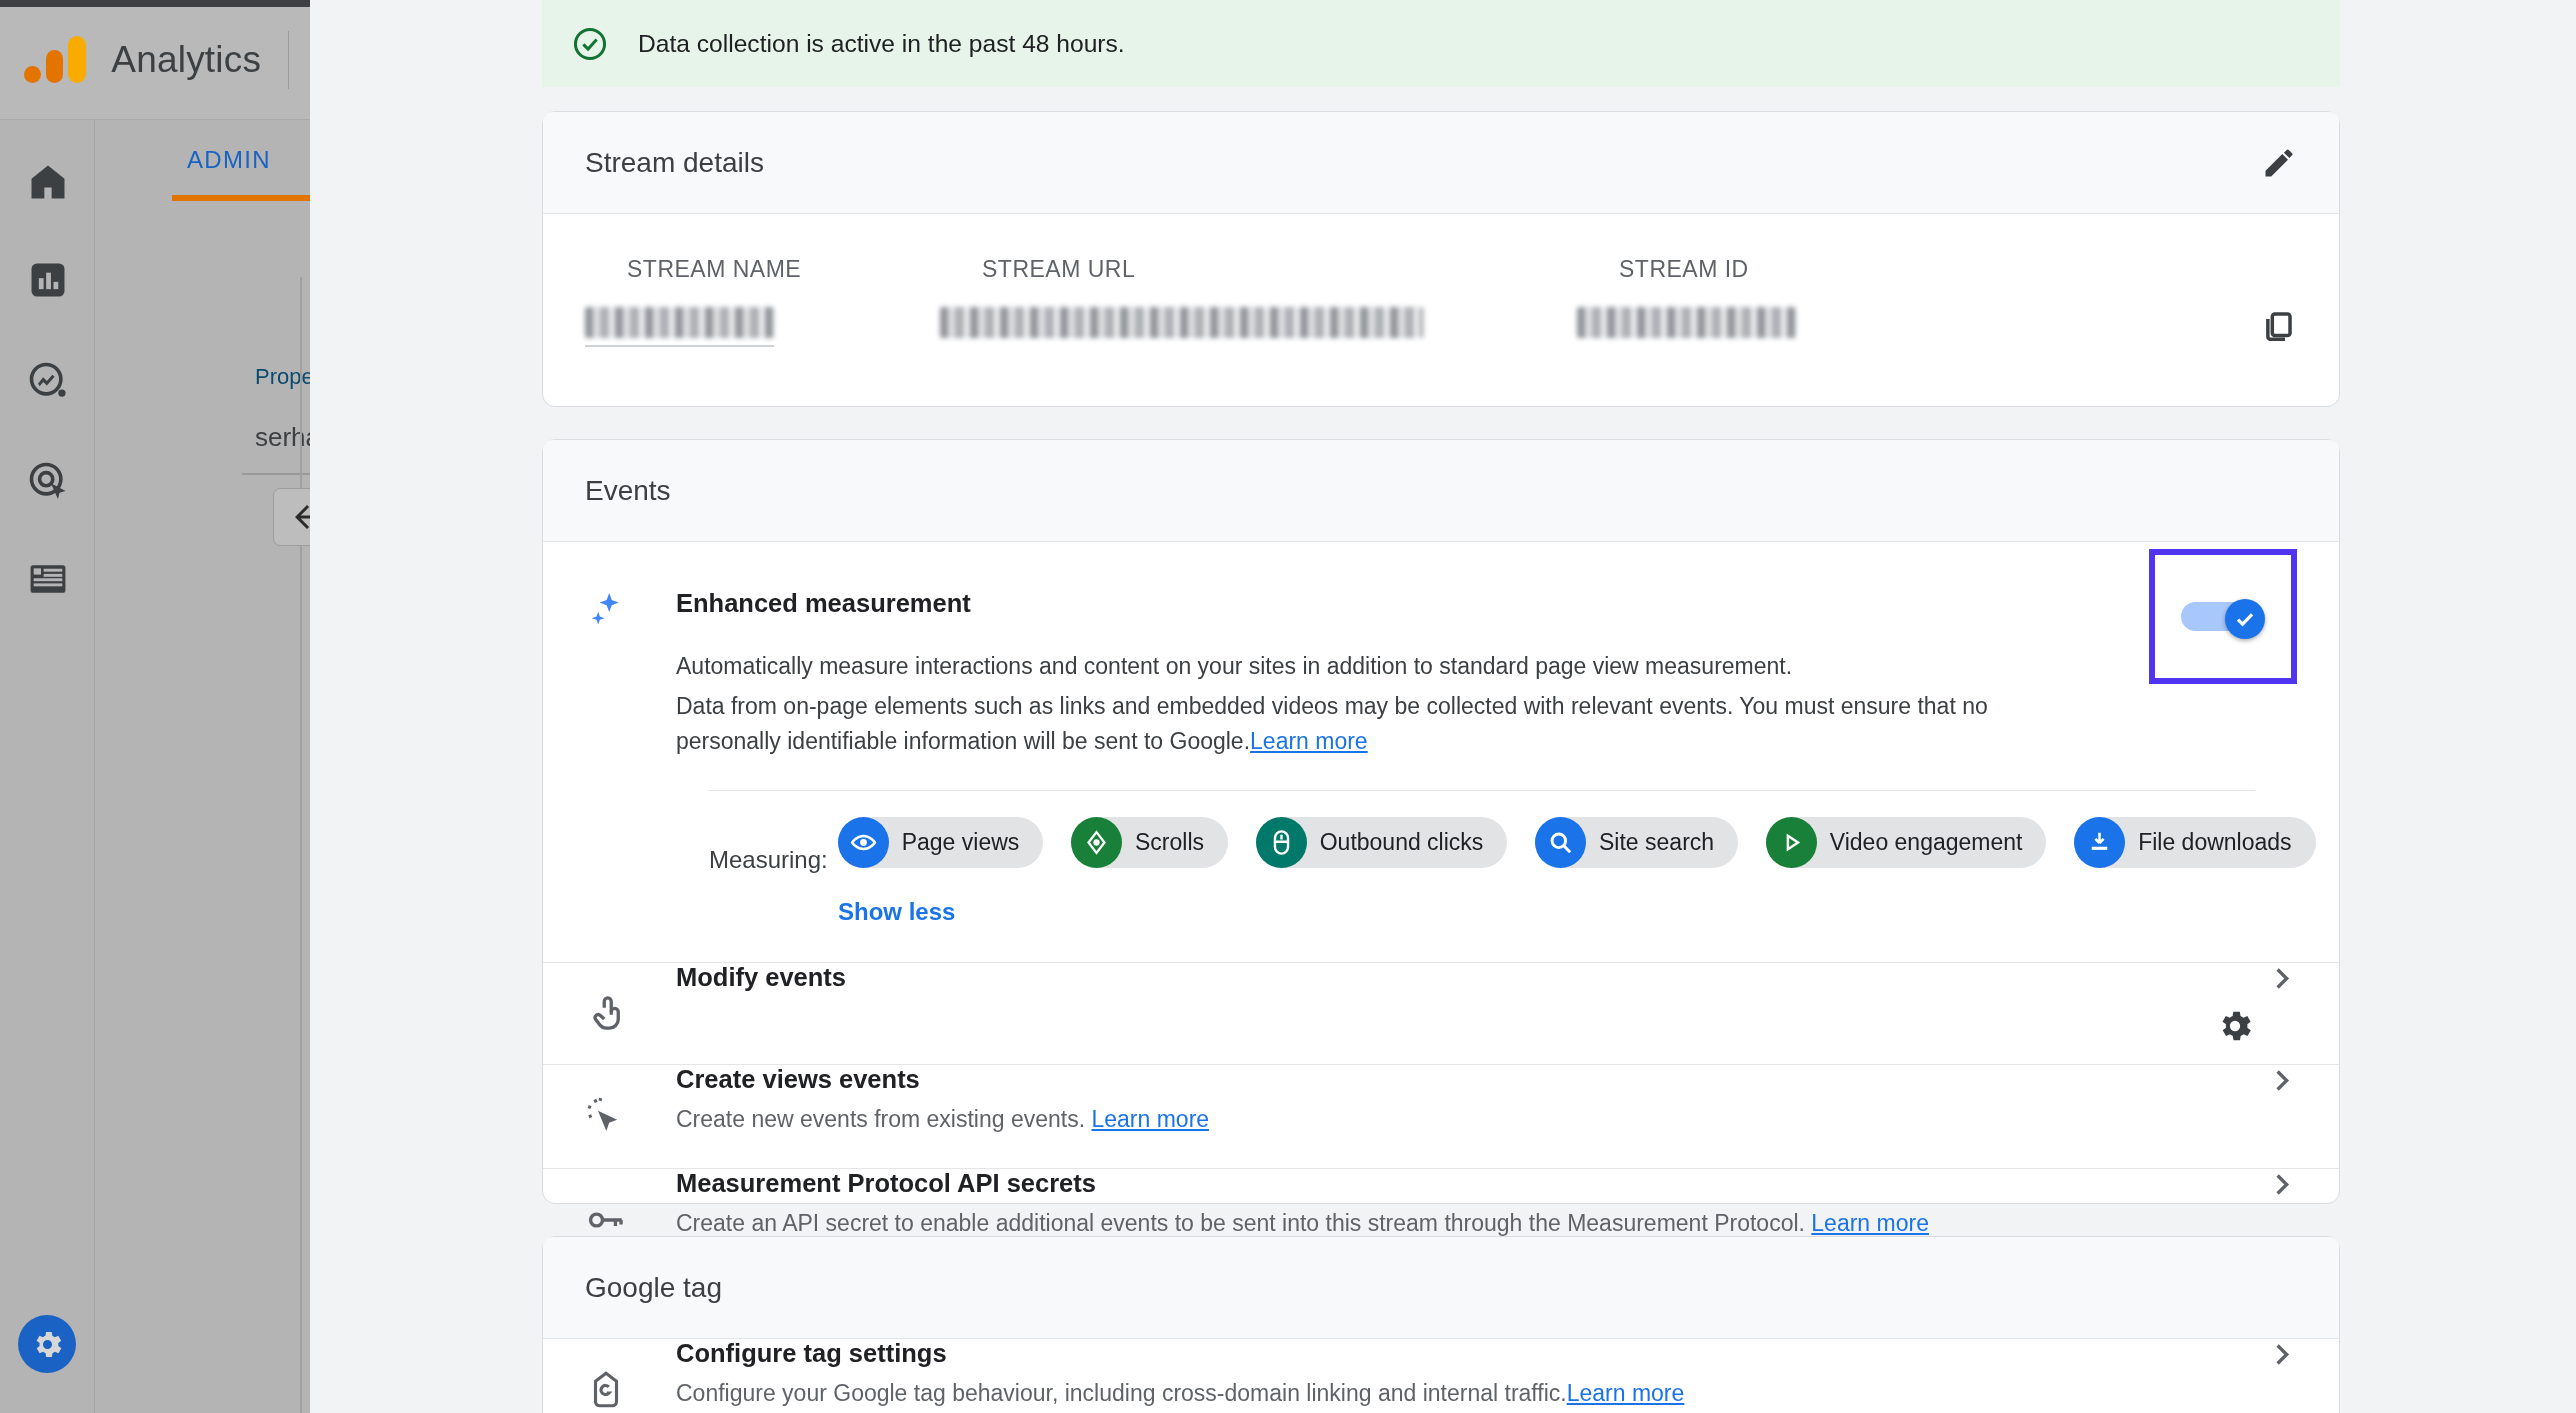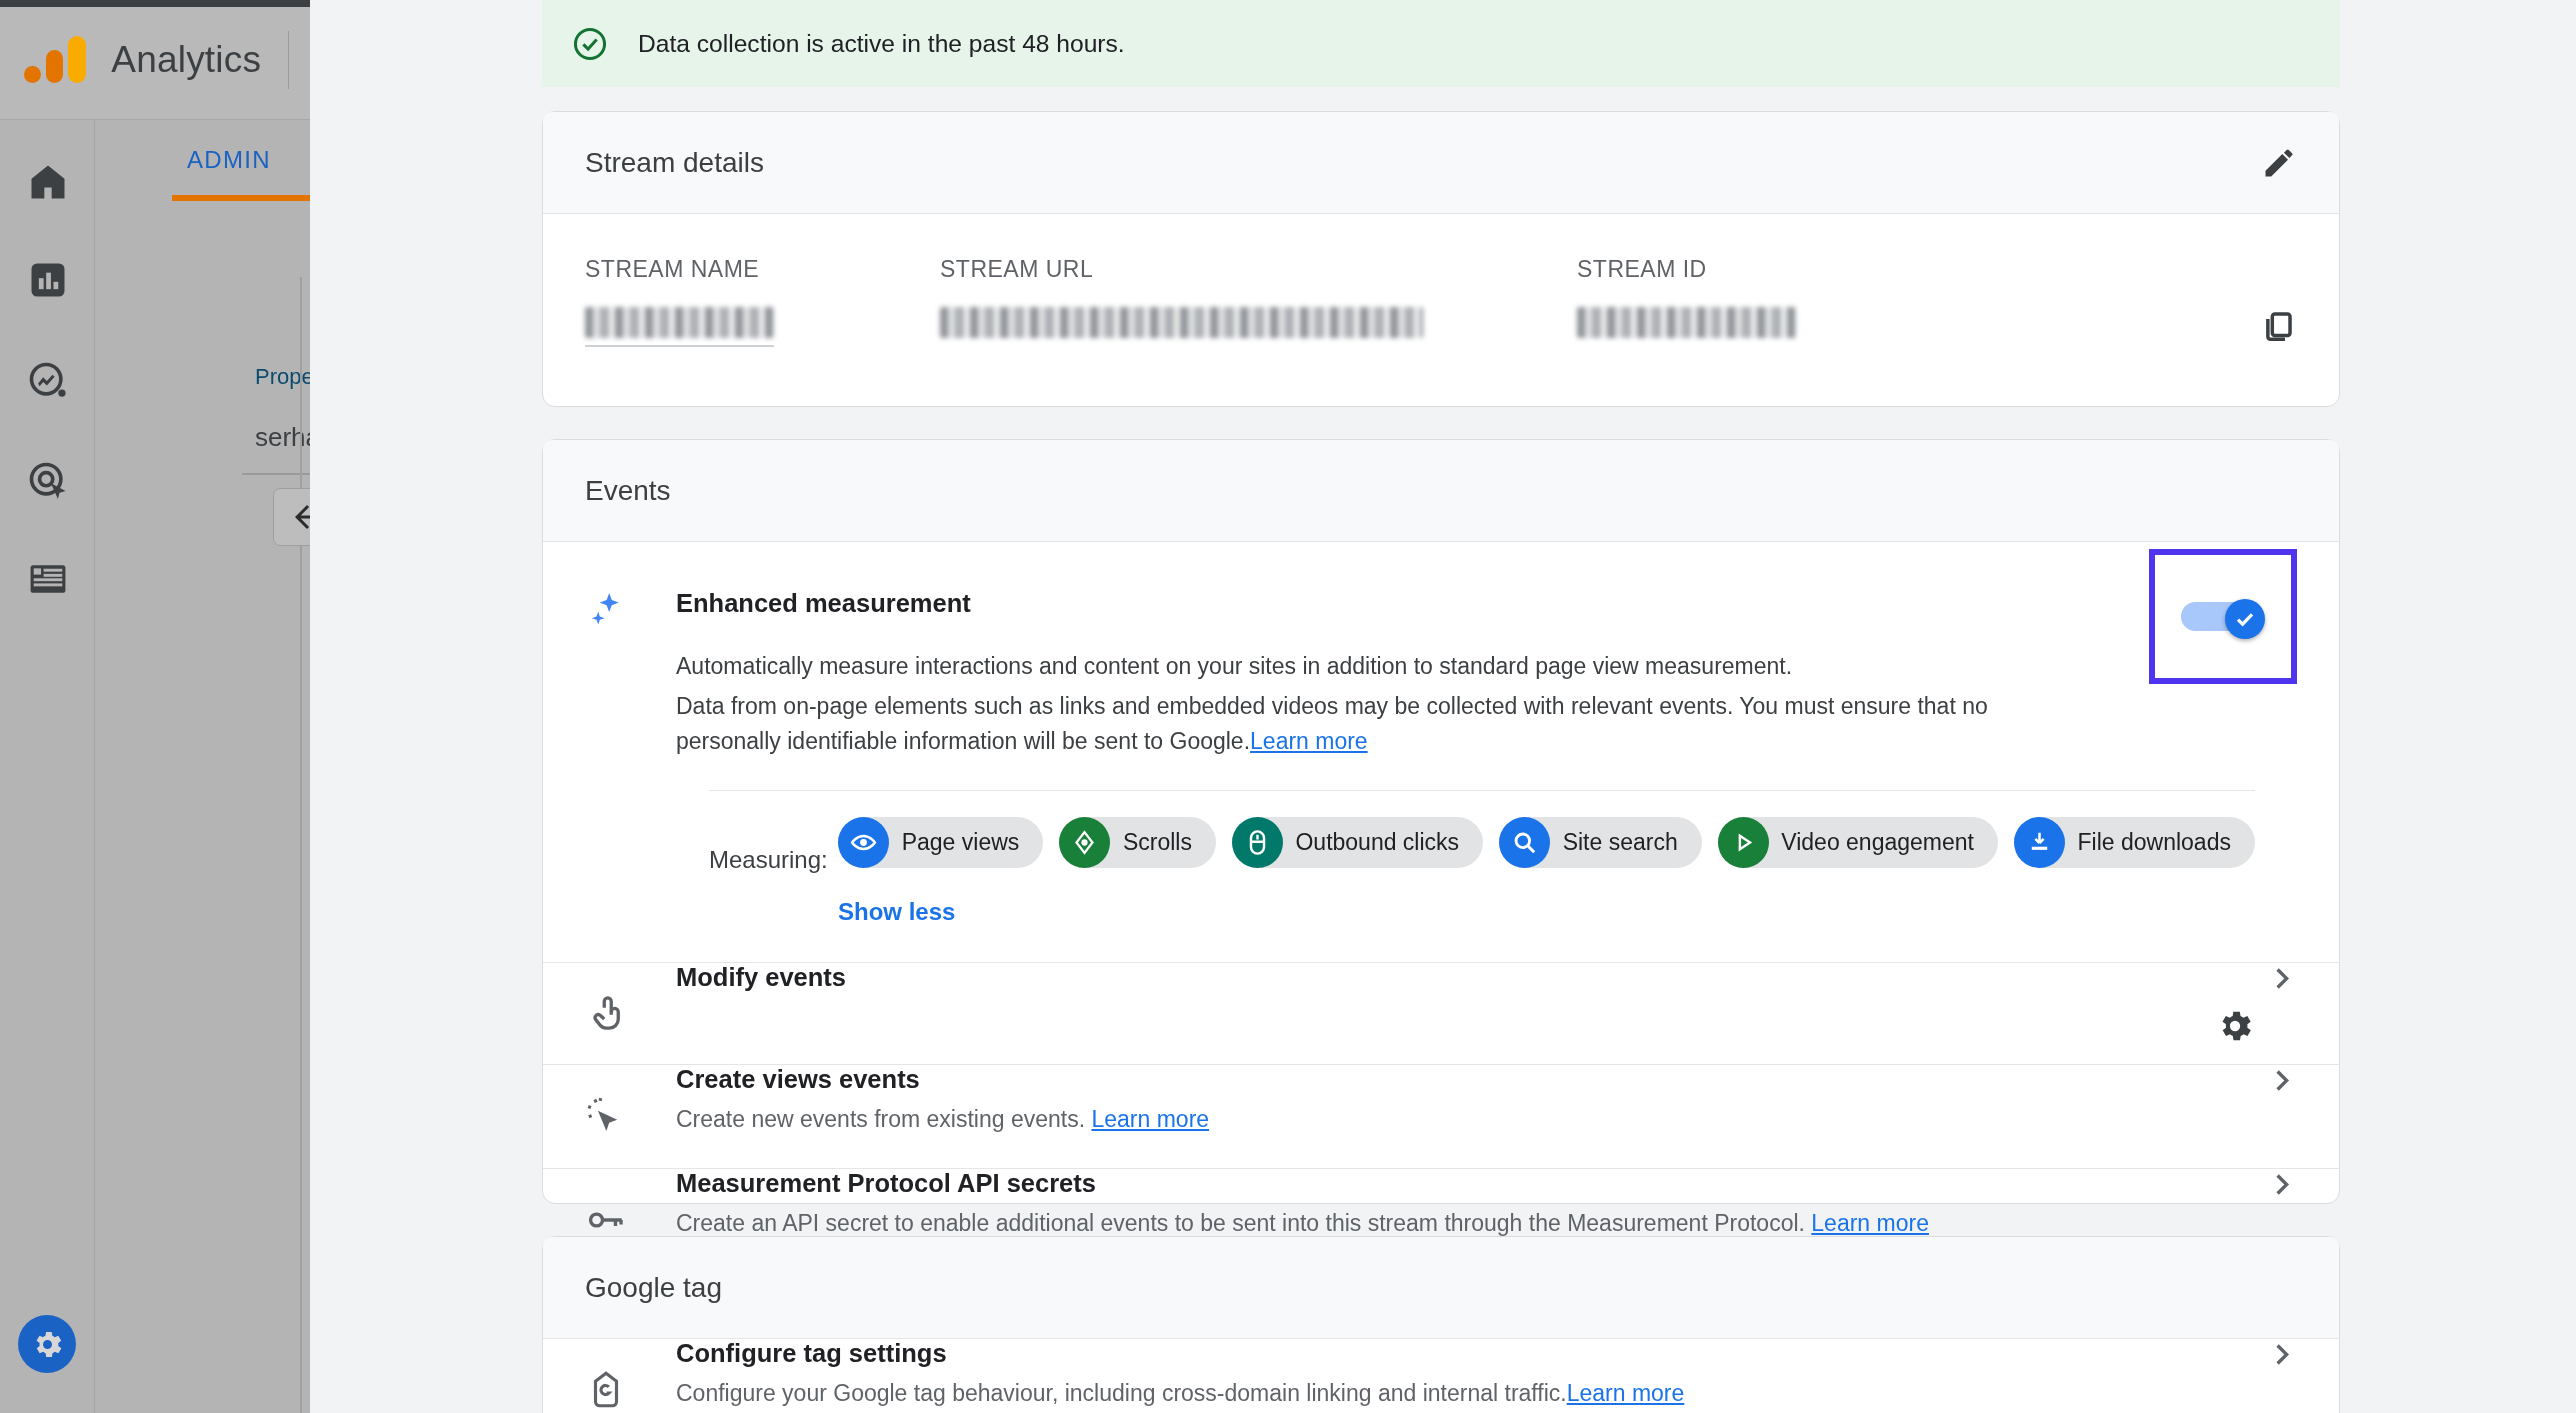--- a/index.html
+++ b/index.html
@@ -129,21 +129,21 @@
   #stream-card { top: 111px; height: 296px; }
   .stream-grid {
     display: flex; padding: 42px 42px 0 42px; position: relative;
   }
   .stream-col { position: relative; }
   .col-name { width: 355px; }
   .col-url  { width: 637px; }
   .col-id   { width: 373px; }
   .col-mid  { width: 364px; }
   .col-label {
-    font-size: 23px; color: #5f6368; letter-spacing: 0.5px; white-space: nowrap;
+    font-size: 23px; color: #5f6368; letter-spacing: 0.5px; white-space: nowrap; margin-left: 42px;
   }
   .redact {
     margin-top: 24px; height: 31px; border-radius: 2.7px;
     background-image:
       repeating-linear-gradient(90deg,
         rgba(120,124,130,.82) 0 8.2px, rgba(196,199,203,.55) 8.2px 14.6px,
         rgba(144,148,154,.75) 14.6px 24px, rgba(222,224,227,.5) 24px 30px);
     filter: blur(2.9px);
   }
   .redact.w-name { width: 189px; }
@@ -196,21 +196,21 @@
     display: flex; align-items: center; justify-content: center;
     box-shadow: 0 1.8px 4.6px rgba(0,0,0,.32);
   }
   .switch-thumb svg { width: 24px; height: 24px; fill: none; stroke: #fff; stroke-width: 3.2; }
 
   .measuring-divider { margin: 31px 42px 0 124px; height: 0.9px; background: #e3e5e7; }
   .measuring-row { position: relative; padding: 25.5px 42px 0 124px; }
   .measuring-label {
     position: absolute; left: 124px; top: 55px; font-size: 24px; color: #3c4043;
   }
-  .chips { display: flex; gap: 11px; padding-left: 129px; flex-wrap: nowrap; justify-content: space-between; }
+  .chips { display: flex; gap: 28px; padding-left: 129px; flex-wrap: nowrap; }
   .chip {
     height: 51px; background: #e1e3e5; border-radius: 25.5px;
     display: flex; align-items: center; padding-right: 24px; cursor: pointer;
   }
   .chip-ic {
     width: 51px; height: 51px; border-radius: 50%;
     display: flex; align-items: center; justify-content: center; flex: 0 0 51px;
   }
   .chip-ic svg { width: 29px; height: 29px; }
   .chip-label { margin-left: 12.7px; font-size: 23px; color: #202124; white-space: nowrap; }

